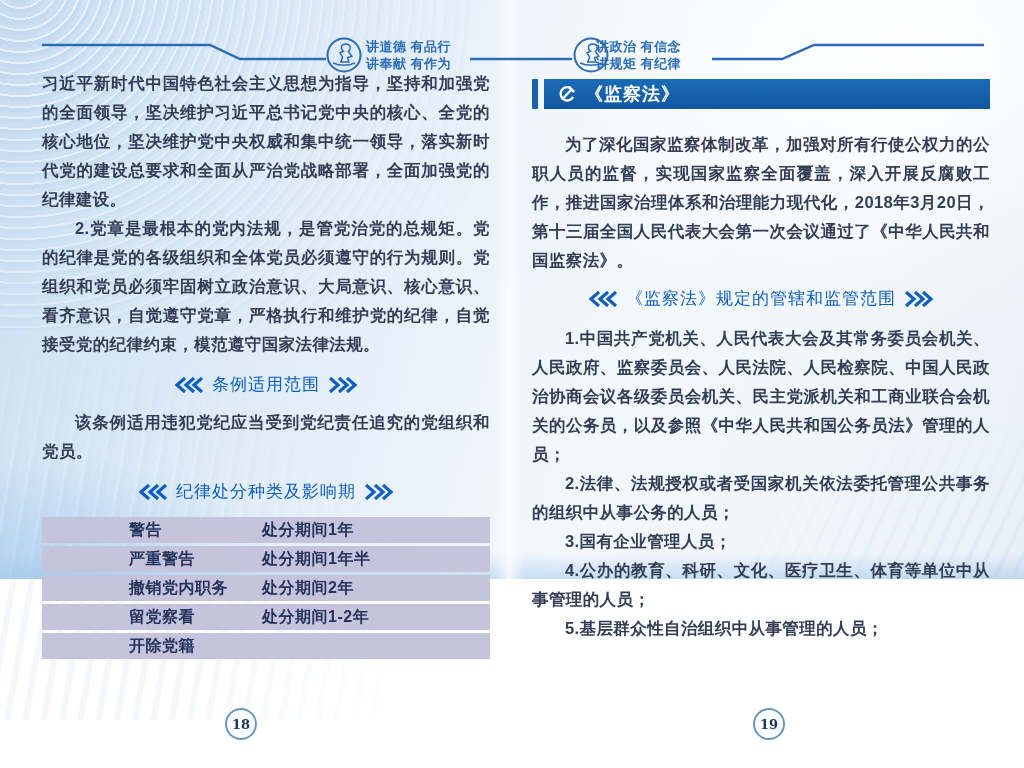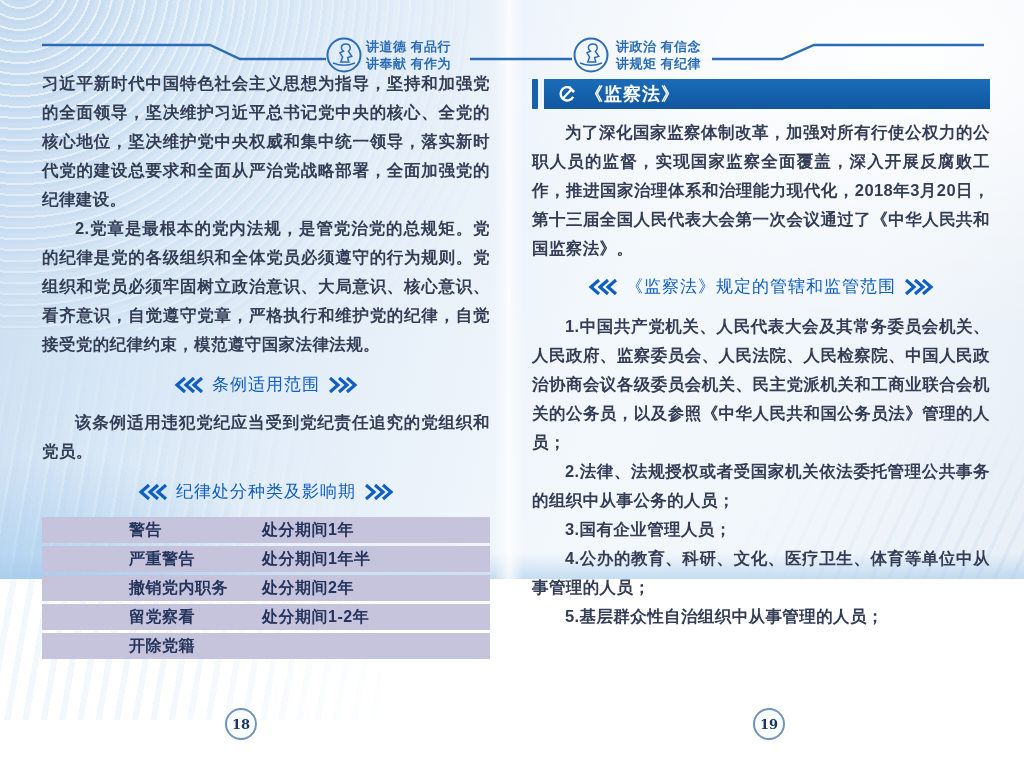--- a/index.html
+++ b/index.html
@@ -52,38 +52,38 @@
     background:linear-gradient(to right, rgba(255,255,255,0), rgba(255,255,255,0.75) 50%, rgba(255,255,255,0));
   }
 
   
   .hdr-svg{position:absolute;left:0;top:0;}
   .slogan{
     position:absolute;color:#2a6cb5;font-weight:700;font-size:13px;line-height:17px;
     letter-spacing:0.5px;white-space:nowrap;
   }
   .slogan-left{left:366px;top:38px;}
-  .slogan-right{left:616px;top:38px;}
+  .slogan-right{left:596px;top:38px;}
 
   
   .col{position:absolute;}
   .col-left{left:42px;top:69px;width:448px;}
   .col-right{left:532px;top:79px;width:458px;}
   .body-text{
     margin:0;font-size:16.5px;line-height:29px;font-weight:700;color:#333d55;
     text-align:justify;letter-spacing:0.4px;
   }
   .indent{text-indent:33px;}
 
   .sec-head{
     display:flex;justify-content:center;align-items:center;gap:9px;
     color:#0f5ec0;font-size:17px;font-weight:400;letter-spacing:1px;
   }
   .chev{display:flex;align-items:center;}
-  .mt14{margin-top:14px;} .mt12{margin-top:12px;} .mt9{margin-top:9px;}
+  .mt14{margin-top:14px;} .mt12{margin-top:12px;} .mt9{margin-top:21px;}
 
   
   .banner-row{display:flex;align-items:stretch;height:30px;border-radius:14px;}
   .banner-bar{width:6px;background:#1760ab;margin-right:6px;border-radius:1px;}
   .banner{
     flex:1;background:linear-gradient(to bottom,#1a6cb8,#11579f);
     display:flex;align-items:center;color:#ffffff;padding-left:13px;gap:9px;
     font-size:18px;font-weight:800;letter-spacing:1px;
   }
 

